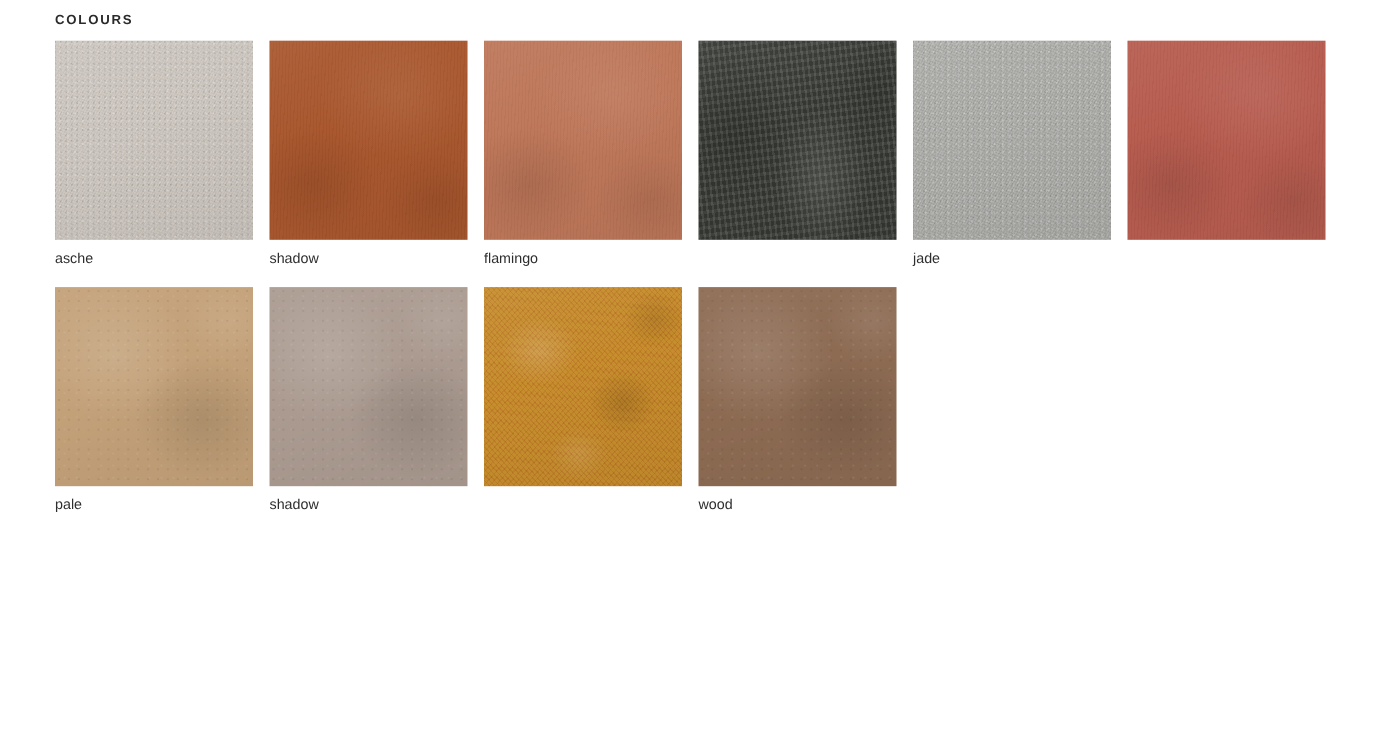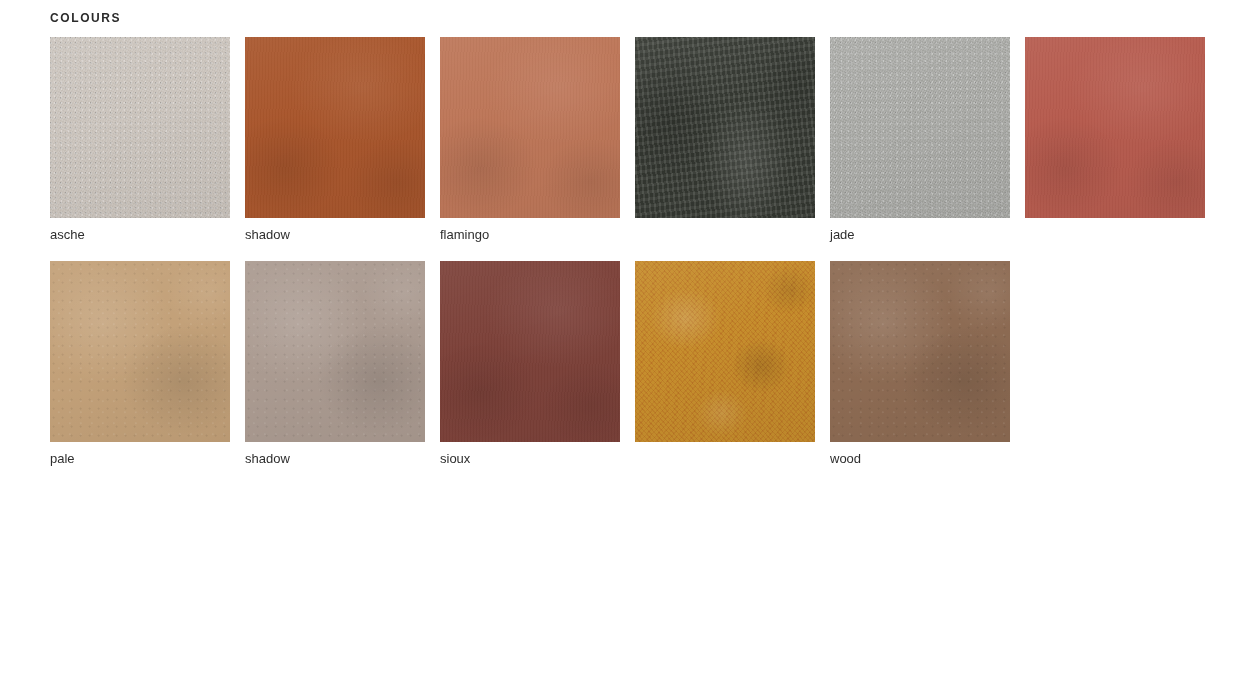--- a/index.html
+++ b/index.html
@@ -195,28 +195,20 @@
       </div>
       <div class="swatch-cell">
         <div class="swatch-chip tex-suede" style="background-color: rgb(171, 155, 145);">
           <div class="grain"></div>
           <div class="grain2"></div>
           <div class="sheen"></div>
         </div>
         <div class="swatch-label">shadow</div>
       </div>
       <div class="swatch-cell">
-        <div class="swatch-chip tex-smooth" style="background-color: rgb(124, 64, 56);">
-          <div class="grain"></div>
-          <div class="grain2"></div>
-          <div class="sheen"></div>
-        </div>
-        <div class="swatch-label">sioux</div>
-      </div>
-      <div class="swatch-cell">
         <div class="swatch-chip tex-swirl" style="background-color: rgb(192, 129, 40);">
           <div class="grain"></div>
           <div class="grain2"></div>
           <div class="sheen"></div>
         </div>
       </div>
       <div class="swatch-cell">
         <div class="swatch-chip tex-suede" style="background-color: rgb(141, 107, 83);">
           <div class="grain"></div>
           <div class="grain2"></div>

